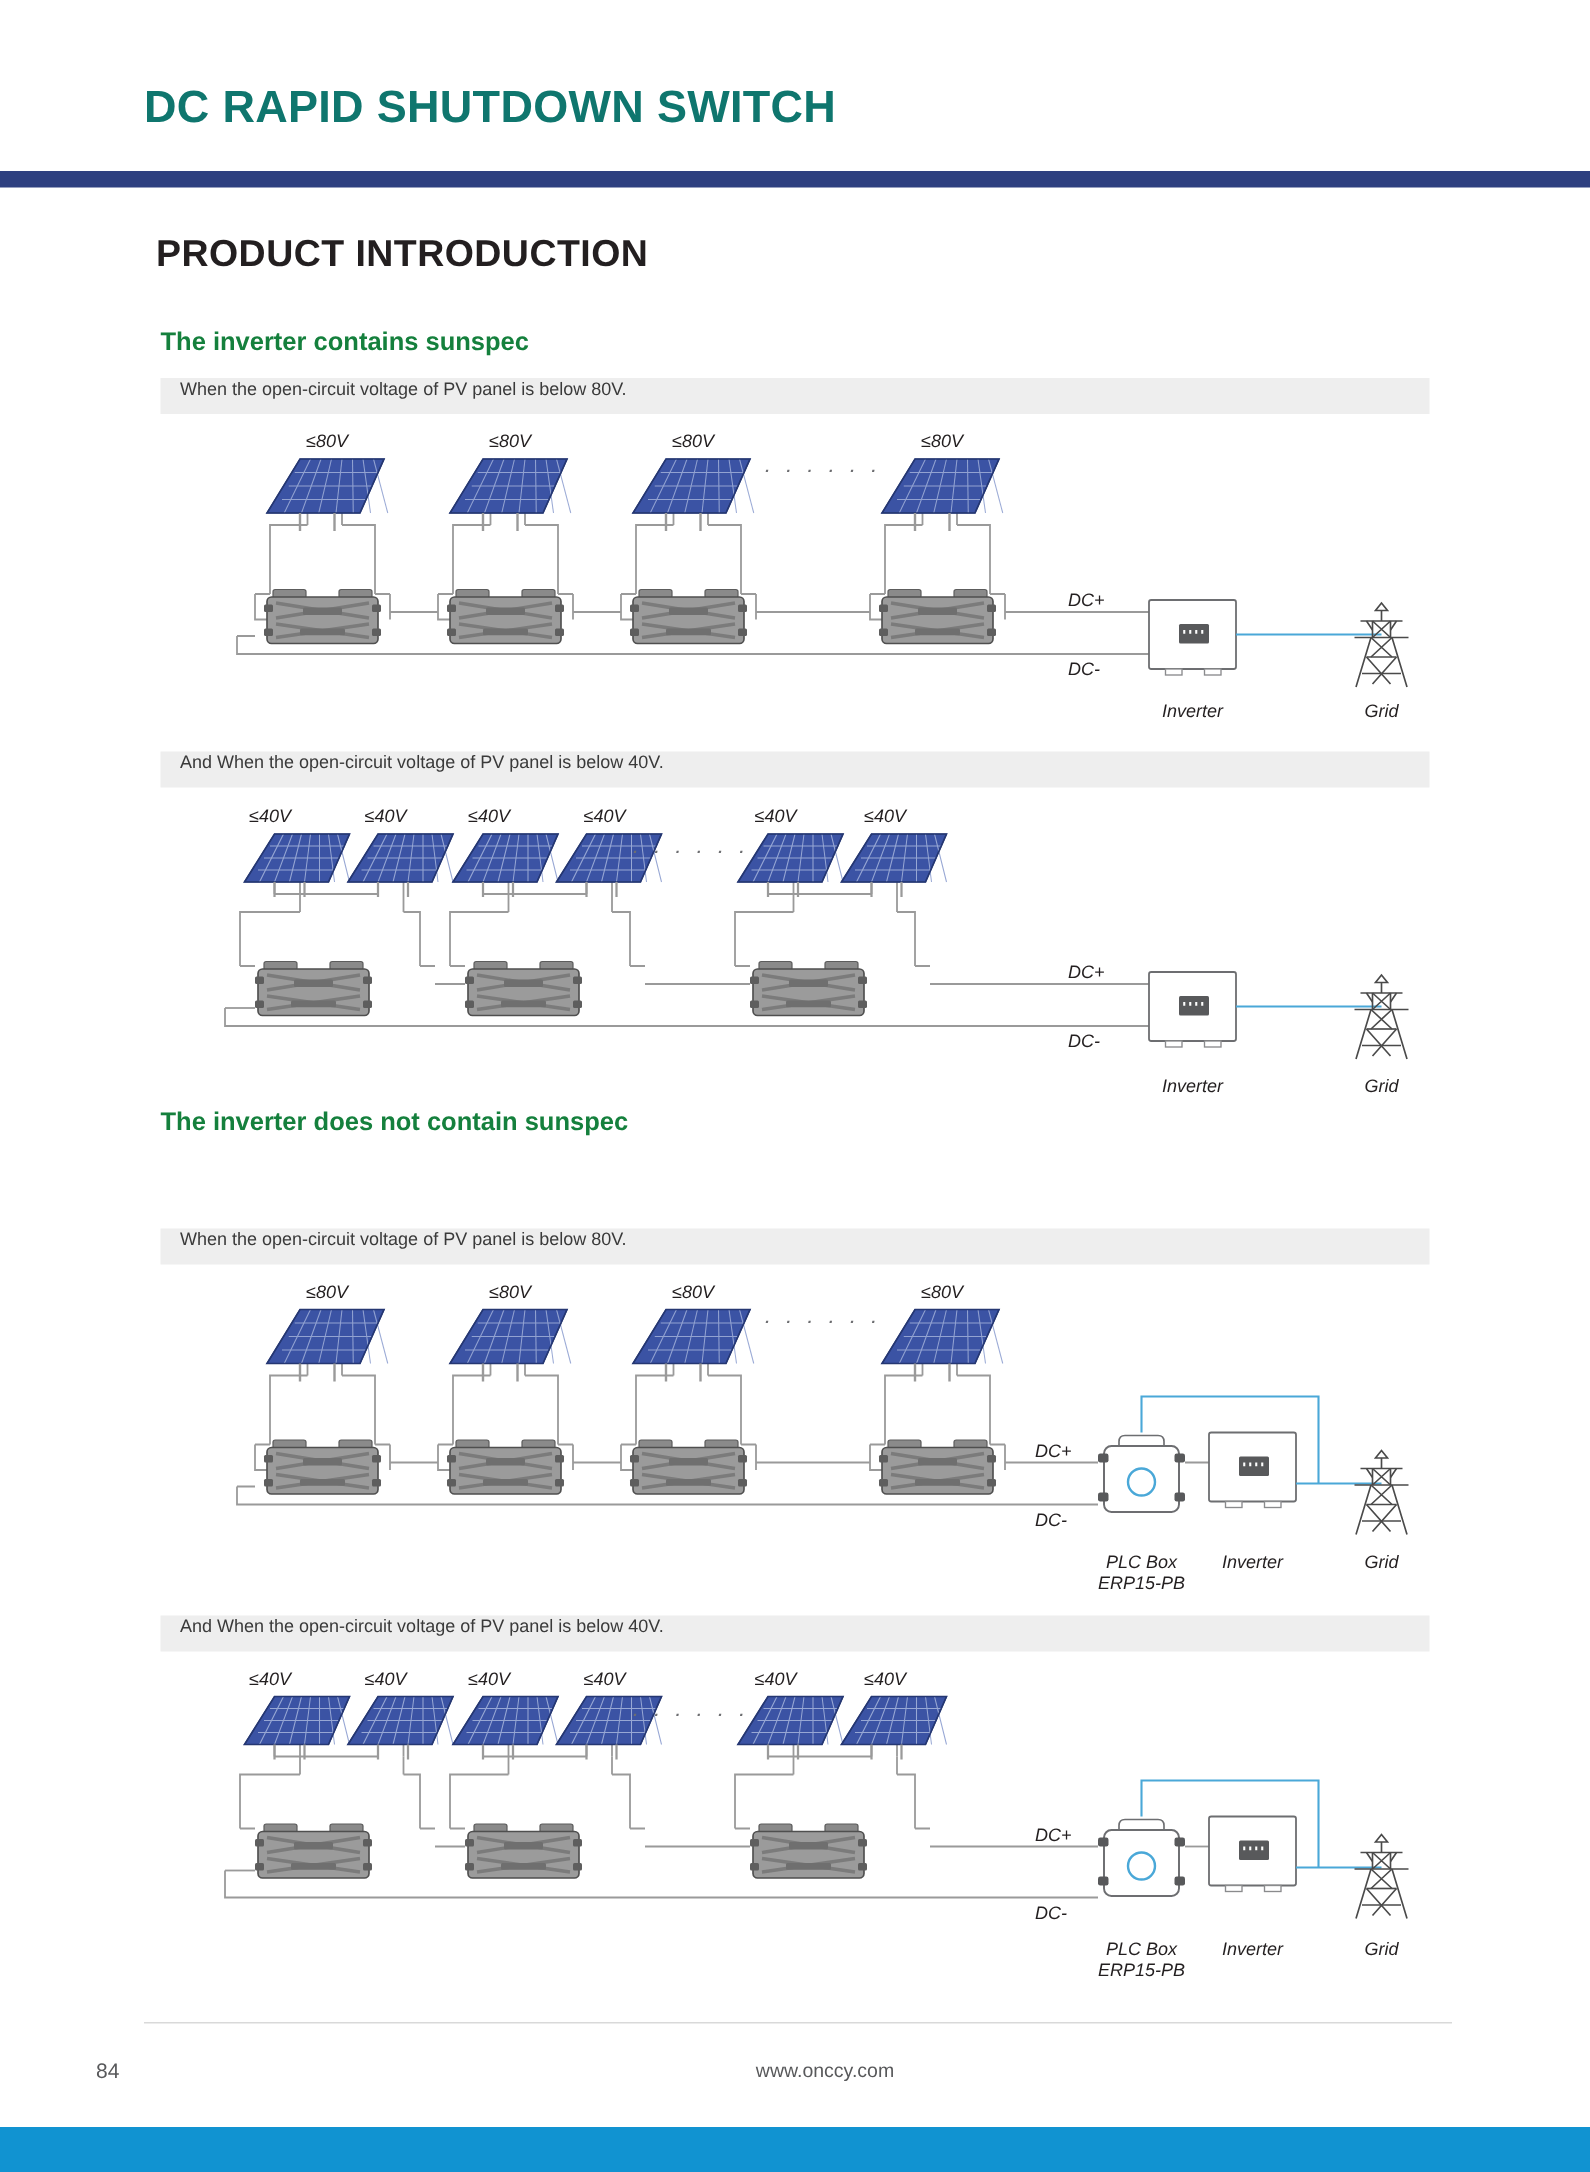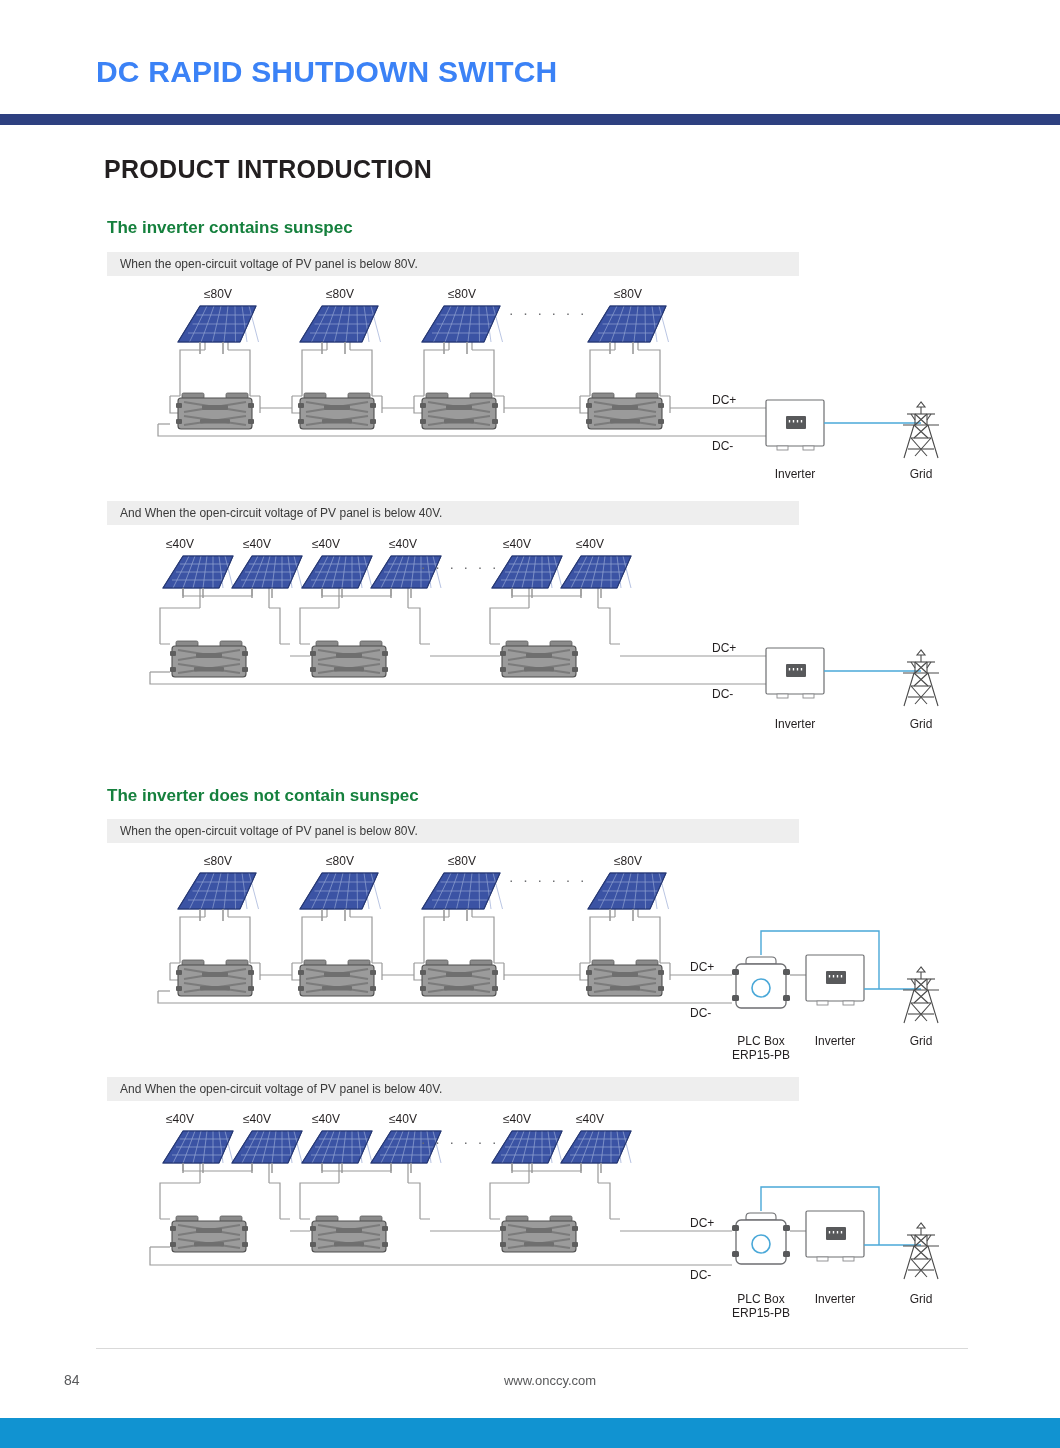--- a/index.html
+++ b/index.html
@@ -24,21 +24,21 @@
     height: 128px;
   }
   .doc-title {
     position: absolute;
     left: 96px;
     top: 72px;
     transform: translateY(-50%);
     font-size: 30px;
     font-weight: bold;
     letter-spacing: 0.2px;
-    color: #3b82f6;
+    color: #0f766e;
     white-space: nowrap;
   }
   .header-rule {
     position: absolute;
     left: 0;
     top: 114px;
     width: 1060px;
     height: 11px;
     background: #2e4080;
   }
@@ -60,37 +60,37 @@
     left: 107px;
     font-size: 17px;
     font-weight: bold;
     color: #15803d;
   }
 
   
   .banner {
     position: absolute;
     left: 107px;
-    width: 692px;
+    width: 846px;
     height: 24px;
     background: #eeeeee;
     display: flex;
-    align-items: center;
   }
   .banner span {
     padding-left: 13px;
     font-size: 12px;
     color: #3a3a3a;
   }
 
   
   .diagram {
     position: absolute;
     left: 0;
     width: 859px;
+    font-style: italic;
   }
   .diagram svg { display: block; }
 
   
   .footer-rule {
     position: absolute;
     left: 96px;
     top: 1348px;
     width: 872px;
     height: 1px;
@@ -392,21 +392,21 @@
   <text x="795" y="190" font-family="Liberation Sans, sans-serif" font-size="12" fill="#231f20" text-anchor="middle">Inverter</text>
 
   <line x1="824" y1="133" x2="921" y2="133" stroke="#4aa8d8" stroke-width="1.3"></line>
   <g>
         <use href="#tower" x="897" y="108"></use>
       </g>
   <text x="921" y="190" font-family="Liberation Sans, sans-serif" font-size="12" fill="#231f20" text-anchor="middle">Grid</text>
 </svg>
 </div>
 
-<div class="sub-heading" style="top:786px;">The inverter does not contain sunspec</div>
+<div class="sub-heading" style="top:738px;">The inverter does not contain sunspec</div>
 
 <div class="banner" style="top:819px;">
   <span>When the open-circuit voltage of PV panel is below 80V.</span>
 </div>
 
 <div class="diagram" style="top:855px;">
 <svg width="1060" height="210" viewBox="0 0 1060 210" xmlns="http://www.w3.org/2000/svg">
   <defs>
 
     <g id="plcbox">

